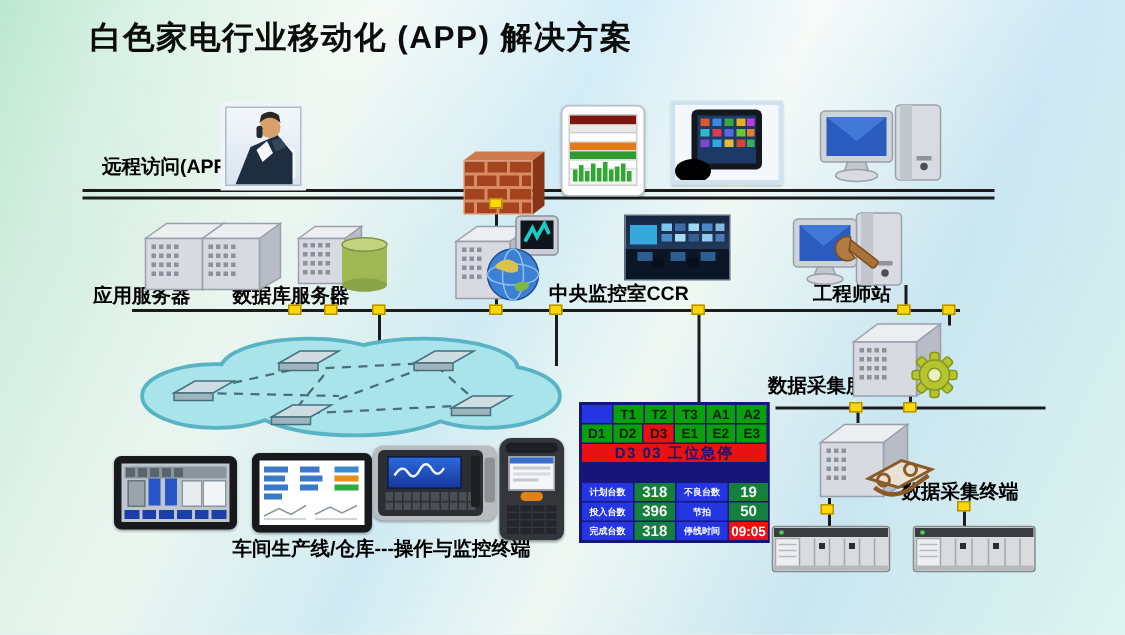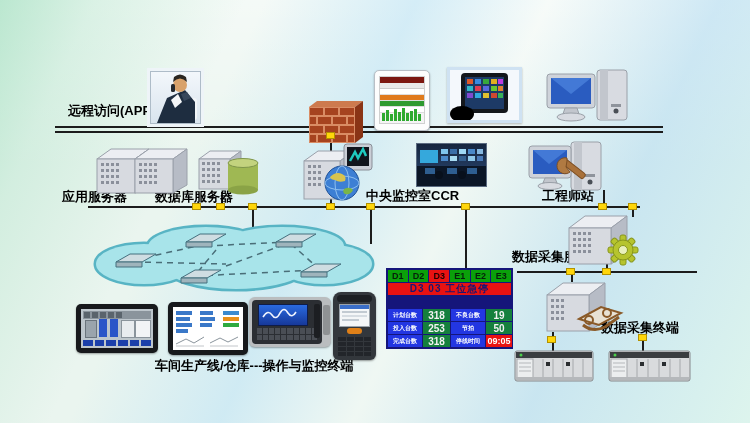--- a/index.html
+++ b/index.html
@@ -42,20 +42,21 @@
   .cv{background:#15803d;color:#f2f2f2;font-size:10px;}
   .banner{height:12px;background:#e81212;color:#1d1670;font-size:10px;font-weight:800;display:flex;align-items:center;justify-content:center;letter-spacing:1px;margin-bottom:14px;}
 
   svg{display:block;}
 </style>
 </head>
 <body>
 
 <div class="stage">
 
+  <div class="title">白色家电行业移动化 (APP) 解决方案</div>
 
   <div class="hline" style="left:55px;top:126px;width:608px;"></div>
   <div class="hline" style="left:55px;top:131px;width:608px;"></div>
   <div class="hline" style="left:88px;top:206px;width:552px;"></div>
   <div class="hline" style="left:517px;top:271px;width:180px;"></div>
 
   <div class="vline" style="left:330px;top:139px;height:12px;"></div>
   <div class="vline" style="left:330px;top:196px;height:11px;"></div>
   <div class="vline" style="left:221px;top:192px;height:15px;"></div>
   <div class="vline" style="left:252px;top:207px;height:28px;"></div>
@@ -397,38 +398,46 @@
           </g>
         <g transform="translate(215,42)">
             <polygon points="0,8 14,0 40,0 26,8" fill="#cfdde2" stroke="#44707e"></polygon>
             <polygon points="0,8 26,8 26,13 0,13" fill="#9fb4bc" stroke="#44707e"></polygon>
           </g>
       </g>
     </svg>
   </div>
 
   <div class="andon">
+    <div class="row r1">
+      <div class="cell cb"></div>
+      <div class="cell cg">T1</div>
+      <div class="cell cg">T2</div>
+      <div class="cell cg">T3</div>
+      <div class="cell cg">A1</div>
+      <div class="cell cg">A2</div>
+    </div>
     <div class="row r2">
       <div class="cell cg">D1</div>
       <div class="cell cg">D2</div>
       <div class="cell cr" style="color:#200;">D3</div>
       <div class="cell cg">E1</div>
       <div class="cell cg">E2</div>
       <div class="cell cg">E3</div>
     </div>
     <div class="banner">D3 03  工位急停</div>
     <div class="row rm">
       <div class="cell cb">计划台数</div>
       <div class="cell cv">318</div>
       <div class="cell cb">不良台数</div>
       <div class="cell cv">19</div>
     </div>
     <div class="row rm">
       <div class="cell cb">投入台数</div>
-      <div class="cell cv">253</div>
+      <div class="cell cv">396</div>
       <div class="cell cb">节拍</div>
       <div class="cell cv">50</div>
     </div>
     <div class="row rm">
       <div class="cell cb">完成台数</div>
       <div class="cell cv">318</div>
       <div class="cell cb">停线时间</div>
       <div class="cell cr">09:05</div>
     </div>
   </div>

